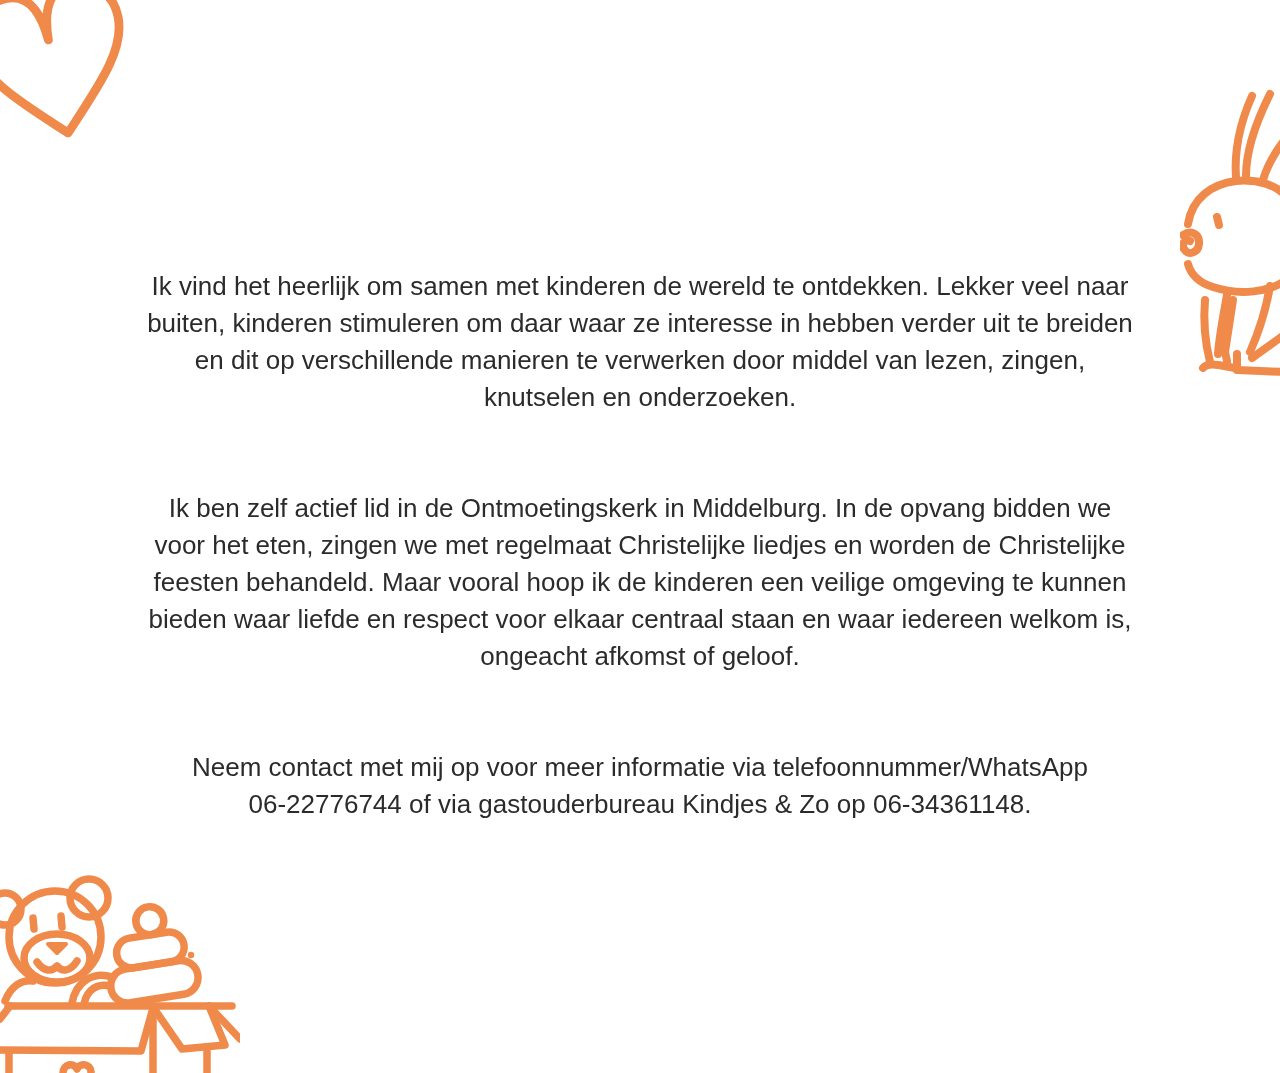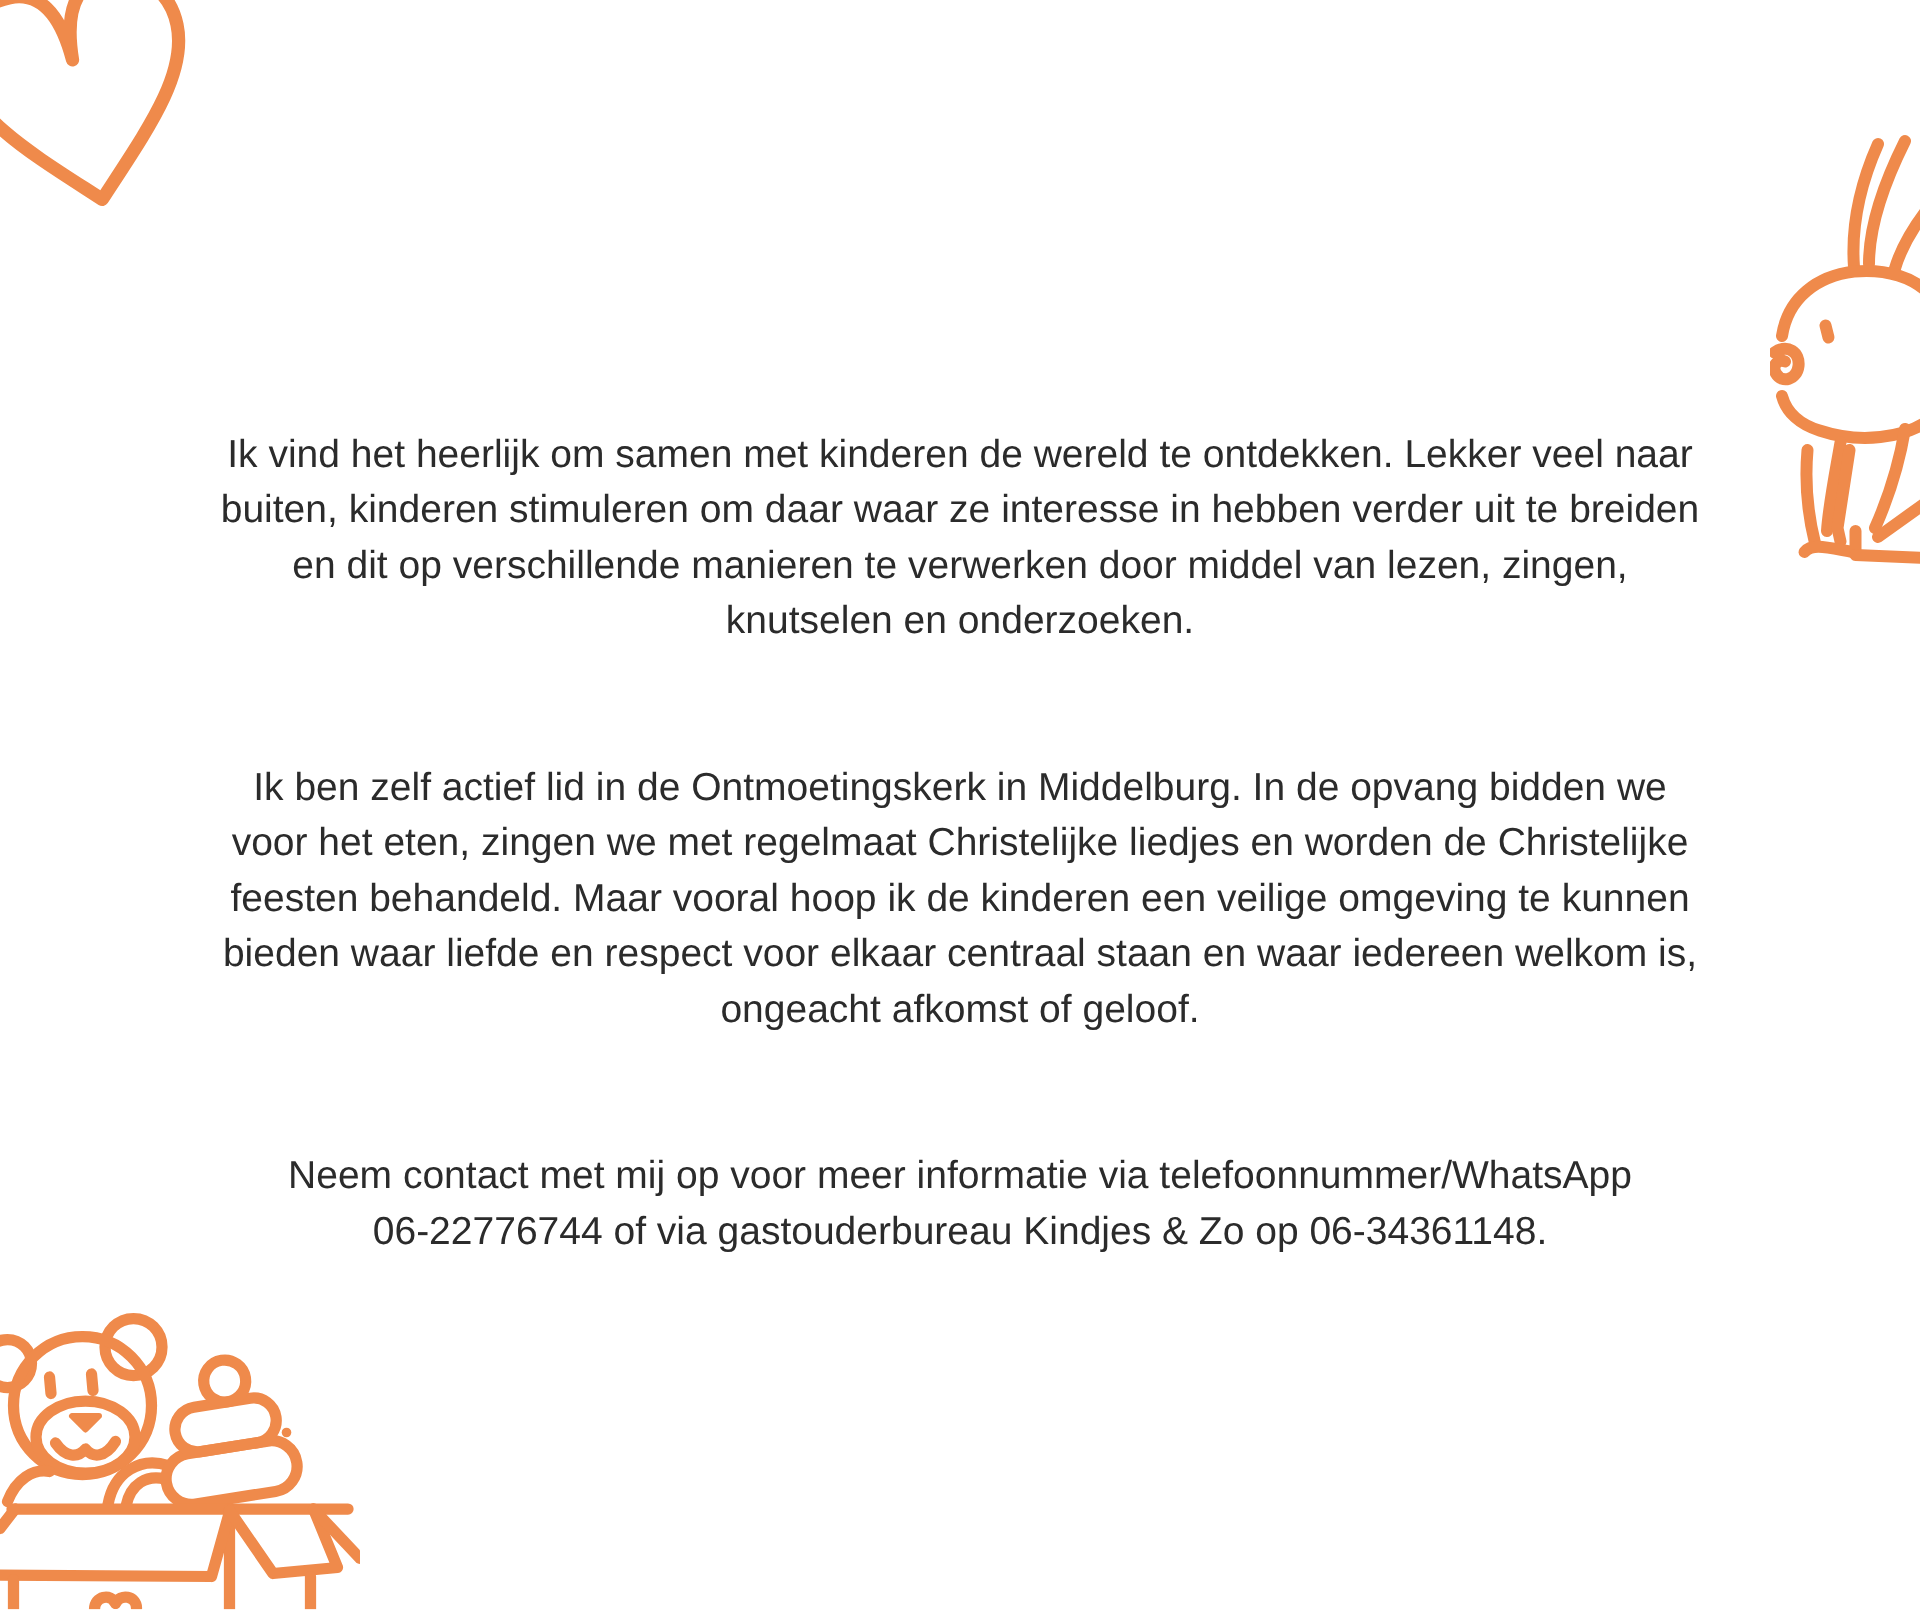--- a/index.html
+++ b/index.html
@@ -35,21 +35,21 @@
   .deco-rabbit {
     right: 0;
     top: 88px;
   }
   .deco-toybox {
     left: 0;
     bottom: 0;
   }
   .text-block {
     position: absolute;
-    top: 247px;
+    top: 231px;
     left: 50%;
     transform: translateX(-50%);
     width: 1140px;
     text-align: center;
     color: var(--text);
     font-size: 26px;
     line-height: 37px;
     white-space: pre-line;
   }
   .text-block p {

